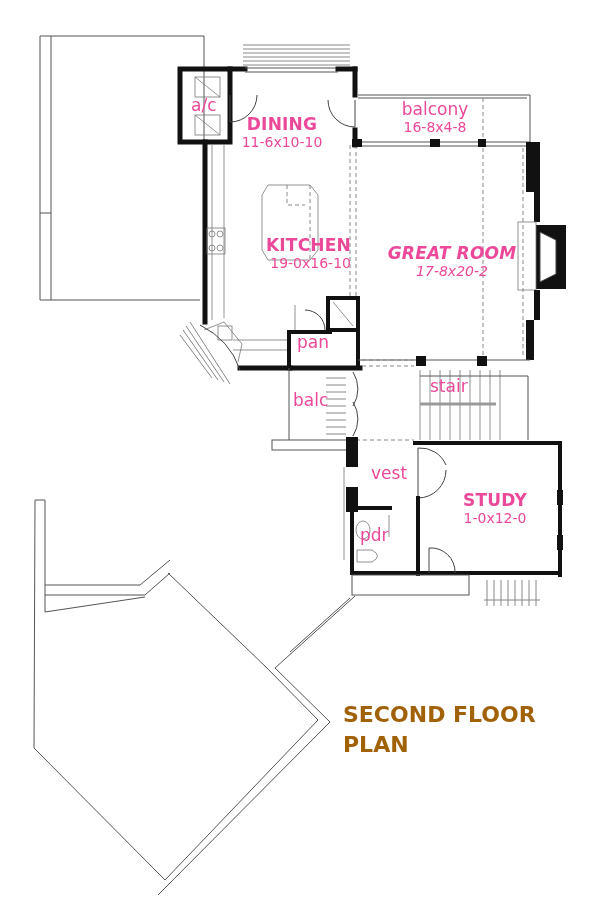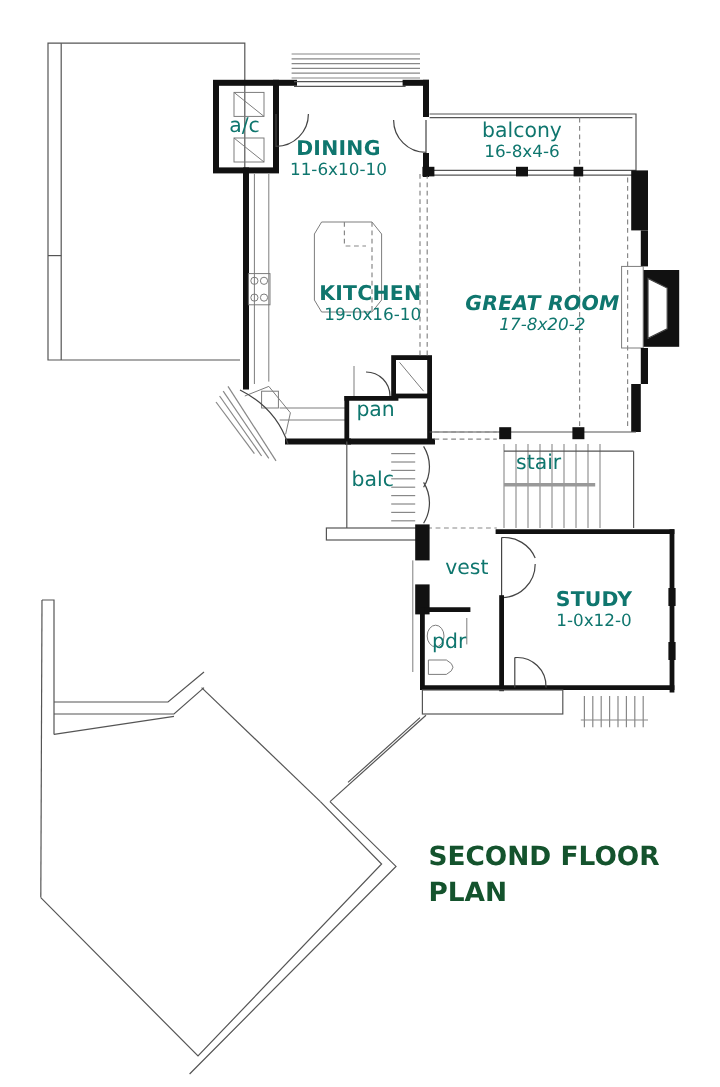--- a/index.html
+++ b/index.html
@@ -6,25 +6,25 @@
   body { width:600px; height:906px; position:relative; overflow:hidden; }
   #plan { position:absolute; left:0; top:0; width:600px; height:906px; }
   .thin { fill:none; stroke:#555; stroke-width:1; }
   .thin2 { fill:none; stroke:#777; stroke-width:0.8; }
   .wall { fill:none; stroke:#111; stroke-width:5; stroke-linecap:square; }
   .wall4 { fill:none; stroke:#111; stroke-width:4; stroke-linecap:square; }
   .dash { fill:none; stroke:#888; stroke-width:1; stroke-dasharray:4 3; }
   .door { fill:none; stroke:#444; stroke-width:1; }
   .blk { fill:#111; }
   .rail { stroke:#888; stroke-width:1; }
-  .lbl { position:absolute; font-family:"DejaVu Sans", sans-serif; color:#0f766e; white-space:nowrap; text-align:center; }
+  .lbl { position:absolute; font-family:"DejaVu Sans", sans-serif; color:#ec4899; white-space:nowrap; text-align:center; }
   .room-name { font-size:17px; font-weight:bold; letter-spacing:0.2px; }
   .room-dim { font-size:14px; }
   .small { font-size:17px; }
-  .title { position:absolute; left:357px; top:700px; font-family:"DejaVu Sans", sans-serif; font-weight:bold; font-size:22px; line-height:30px; color:#14532d; }
+  .title { position:absolute; left:343px; top:700px; font-family:"DejaVu Sans", sans-serif; font-weight:bold; font-size:22px; line-height:30px; color:#a16207; }
 </style>
 </head>
 <body>
 
 <svg id="plan" viewBox="0 0 600 906" xmlns="http://www.w3.org/2000/svg">
 
   <g>
     <polyline class="thin" points="204,160 204,36 40,36 40,300 200,300"></polyline>
     <line class="thin" x1="51" y1="36" x2="51" y2="300"></line>
     <line class="thin" x1="40" y1="213" x2="51" y2="213"></line>
@@ -206,21 +206,21 @@
 
 <div class="lbl small" style="left:191px; top:95px;">a/c</div>
 
 <div class="lbl" style="left:232px; top:114px; width:100px;">
   <div class="room-name">DINING</div>
   <div class="room-dim">11-6x10-10</div>
 </div>
 
 <div class="lbl" style="left:395px; top:99px; width:80px;">
   <div class="small">balcony</div>
-  <div class="room-dim">16-8x4-6</div>
+  <div class="room-dim">16-8x4-8</div>
 </div>
 
 <div class="lbl" style="left:243px; top:235px; width:108px;text-align:right;">
   <div class="room-name">KITCHEN</div>
   <div class="room-dim">19-0x16-10</div>
 </div>
 
 <div class="lbl" style="left:382px; top:243px; width:140px;font-style:italic;">
   <div class="room-name">GREAT ROOM</div>
   <div class="room-dim">17-8x20-2</div>

